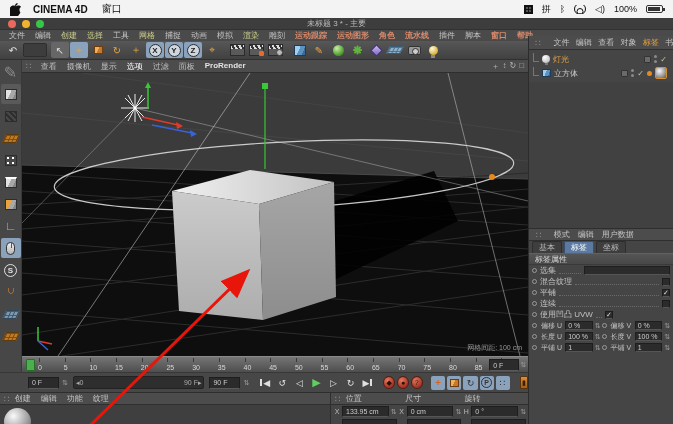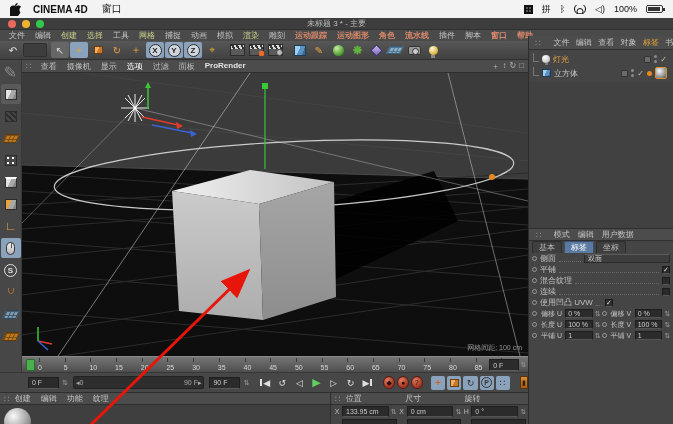--- a/index.html
+++ b/index.html
@@ -640,38 +640,39 @@
       <span class="grip">∷</span>
       <span>模式</span>
       <span>编辑</span>
       <span>用户数据</span>
     </div>
     <div class="asubtabs">
         <span>基本</span>
         <span class="on">标签</span>
         <span>坐标</span>
       </div>
+    <div class="asection">标签属性</div>
 
     <div class="arow">
       <span class="adot"></span>
-      <span class="alabel">侧面</span>
+      <span class="alabel">选集</span>
       <span class="leader"></span>
-      <span class="aselect">双面</span>
+      <span class="afield"></span>
+    </div>
+    <div class="arow">
+      <span class="adot"></span>
+      <span class="alabel">混合纹理</span>
+      <span class="leader"></span>
+      <span class="acheckbox"></span>
     </div>
     <div class="arow">
       <span class="adot"></span>
       <span class="alabel">平铺</span>
       <span class="leader"></span>
       <span class="acheckbox">✓</span>
-    </div>
-    <div class="arow">
-      <span class="adot"></span>
-      <span class="alabel">混合纹理</span>
-      <span class="leader"></span>
-      <span class="acheckbox"></span>
     </div>
     <div class="arow">
       <span class="adot"></span>
       <span class="alabel">连续</span>
       <span class="leader"></span>
       <span class="acheckbox"></span>
     </div>
     <div class="arow">
       <span class="adot"></span>
       <span class="alabel">使用凹凸 UVW</span>

